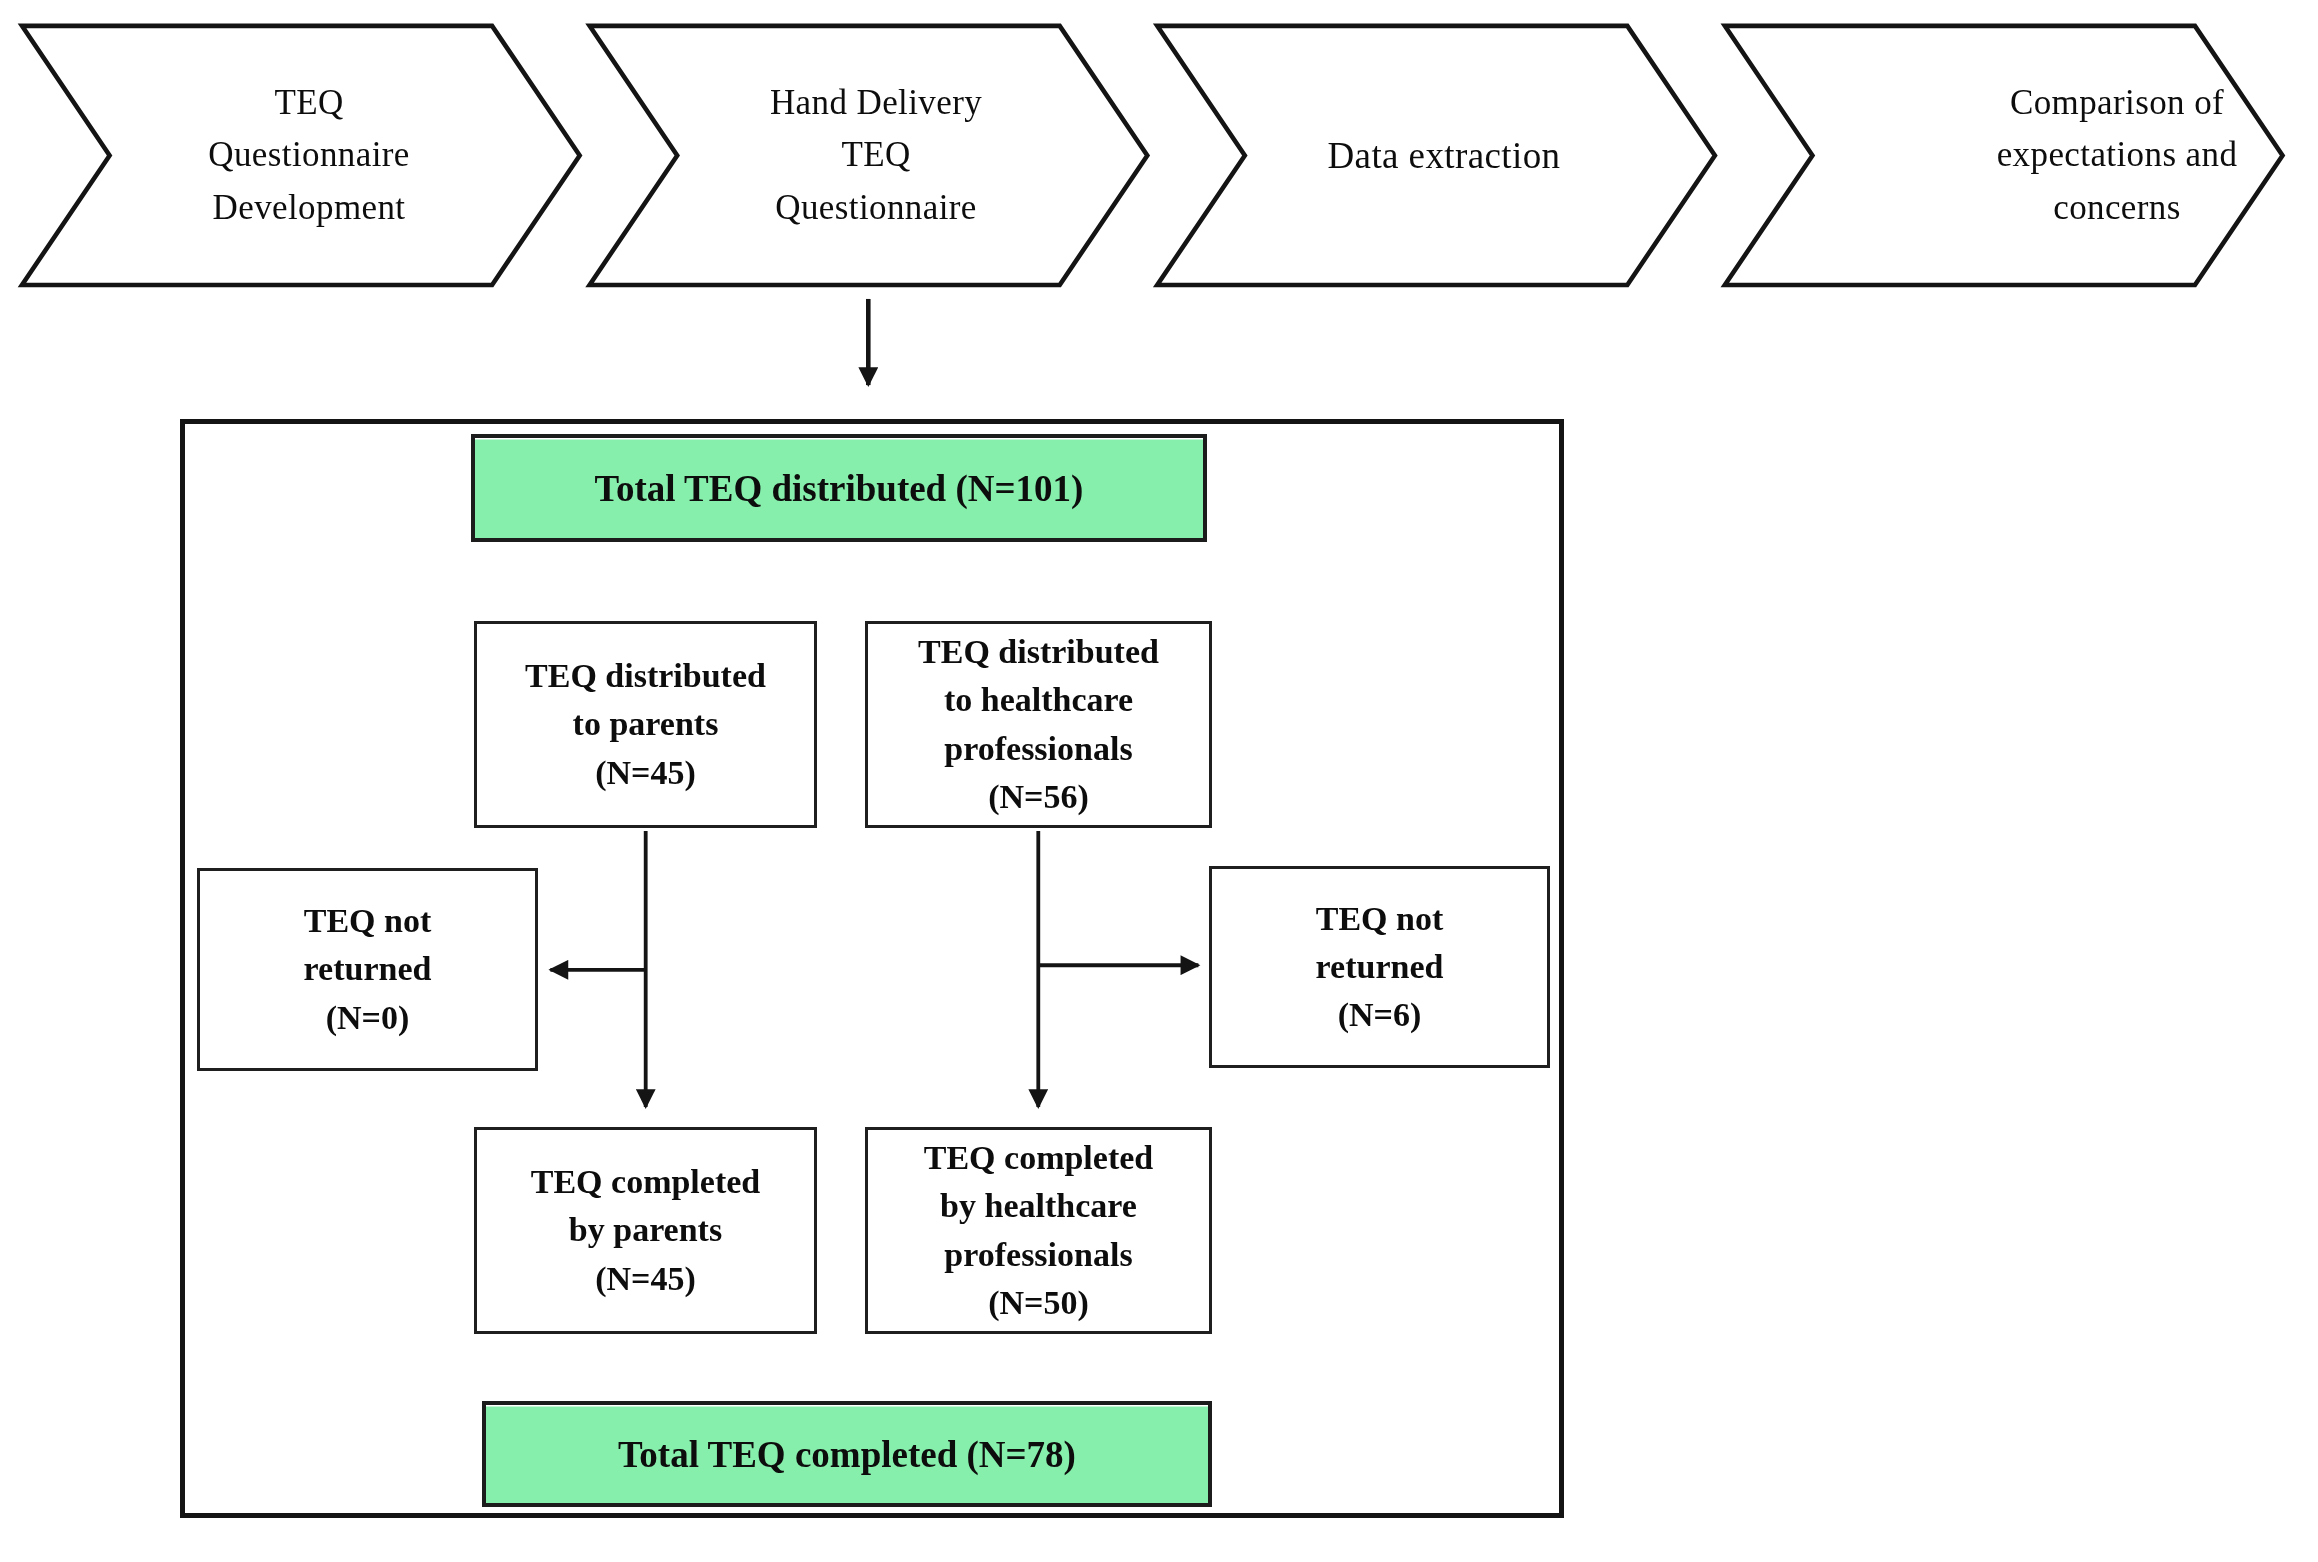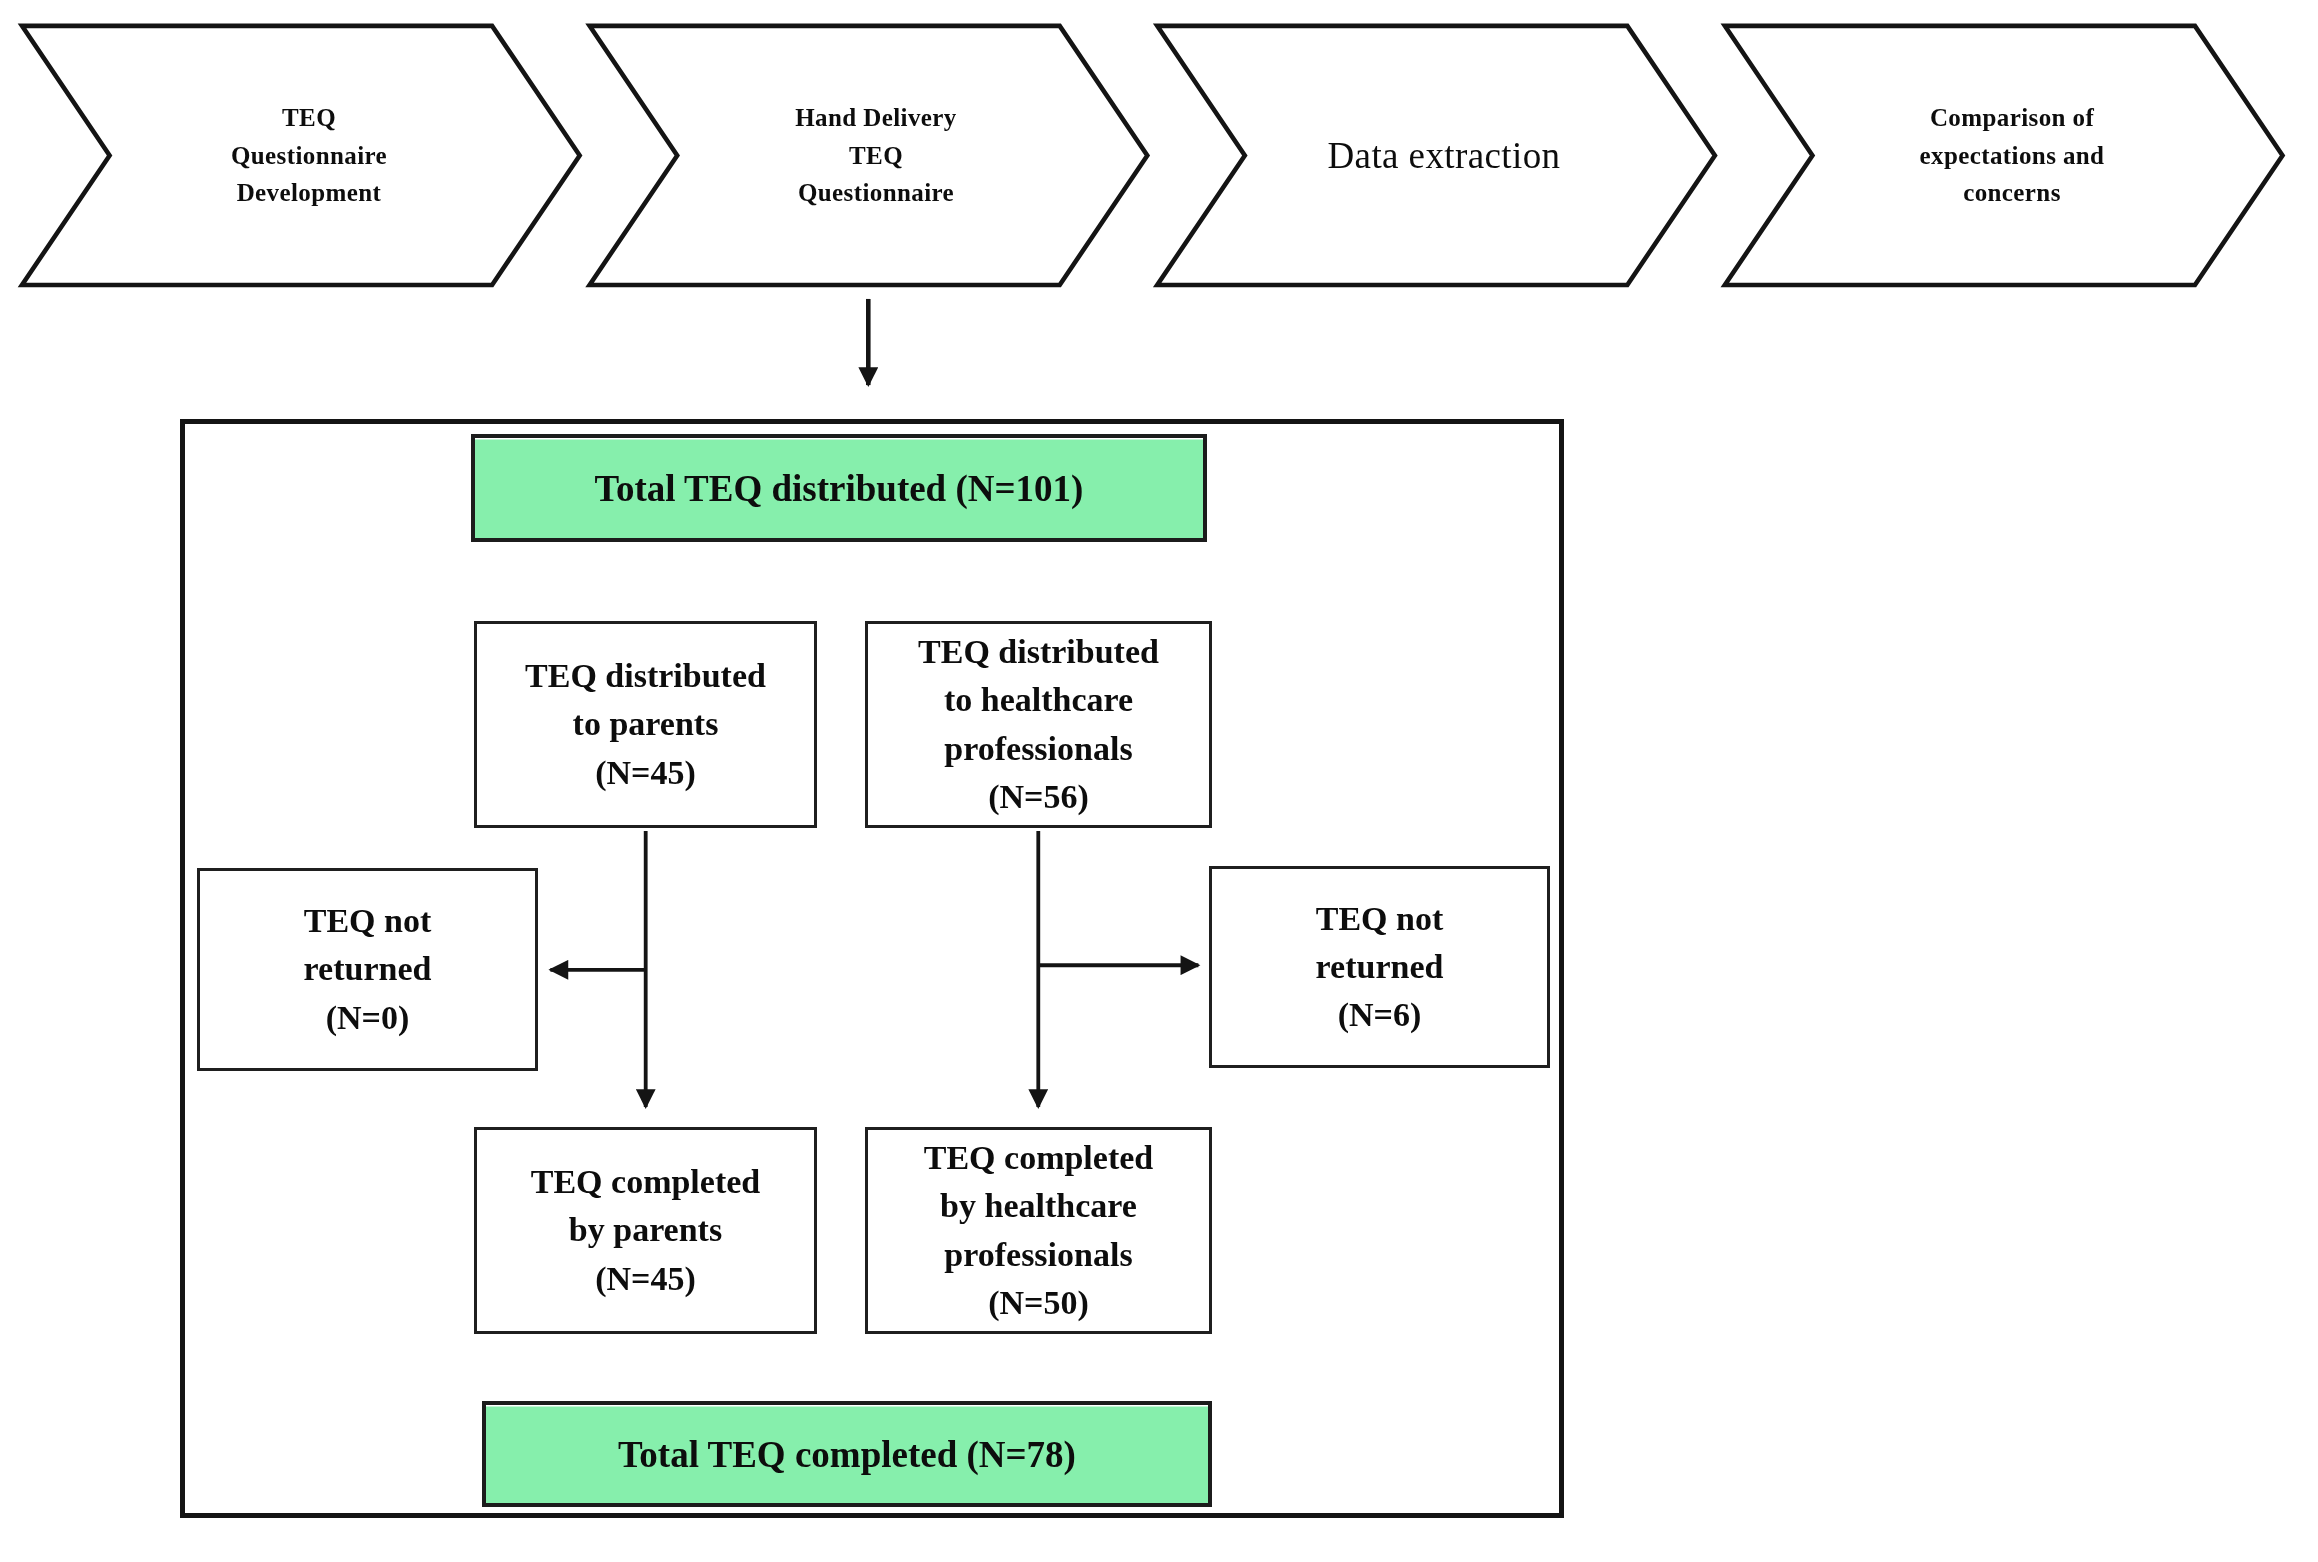--- a/index.html
+++ b/index.html
@@ -19,22 +19,22 @@
   .phase-label {
     position: absolute;
     z-index: 2;
     top: 26px;
     height: 259px;
     display: flex;
     align-items: center;
     justify-content: center;
     text-align: center;
     white-space: pre-line;
-    font-size: 25px;
-    font-weight: 700;
+    font-size: 35px;
+    font-weight: 400;
     line-height: 1.5;
     letter-spacing: 0.4px;
   }
   .phase-label.light { font-weight: 400; font-size: 37px; }
 
   .flow-box {
     position: absolute;
     z-index: 2;
     box-sizing: border-box;
     display: flex;
@@ -75,21 +75,21 @@
     <polygon points="2263,34 2880,34 2995,204 2880,374 2263,374 2378,204" fill="#ffffff" stroke="#141414" stroke-width="6"></polygon>
   </svg>
 
   <div class="phase-label" style="left:130px;  width:358px;">TEQ
 Questionnaire
 Development</div>
   <div class="phase-label" style="left:697px;  width:358px;">Hand Delivery
 TEQ
 Questionnaire</div>
   <div class="phase-label light" style="left:1265px; width:358px;">Data extraction</div>
-  <div class="phase-label" style="left:1829px; width:366px;">Comparison of
+  <div class="phase-label" style="left:1934px; width:366px;">Comparison of
 expectations and
 concerns</div>
 
   <div class="flow-box container-box" style="left:180px; top:419px; width:1384px; height:1099px;"></div>
 
   <div class="flow-box gray-box" style="left:471px; top:434px; width:736px; height:108px;">Total TEQ distributed (N=101)</div>
 
   <div class="flow-box white-box" style="left:474px; top:621px; width:343px; height:207px;">TEQ distributed
 to parents
 (N=45)</div>

